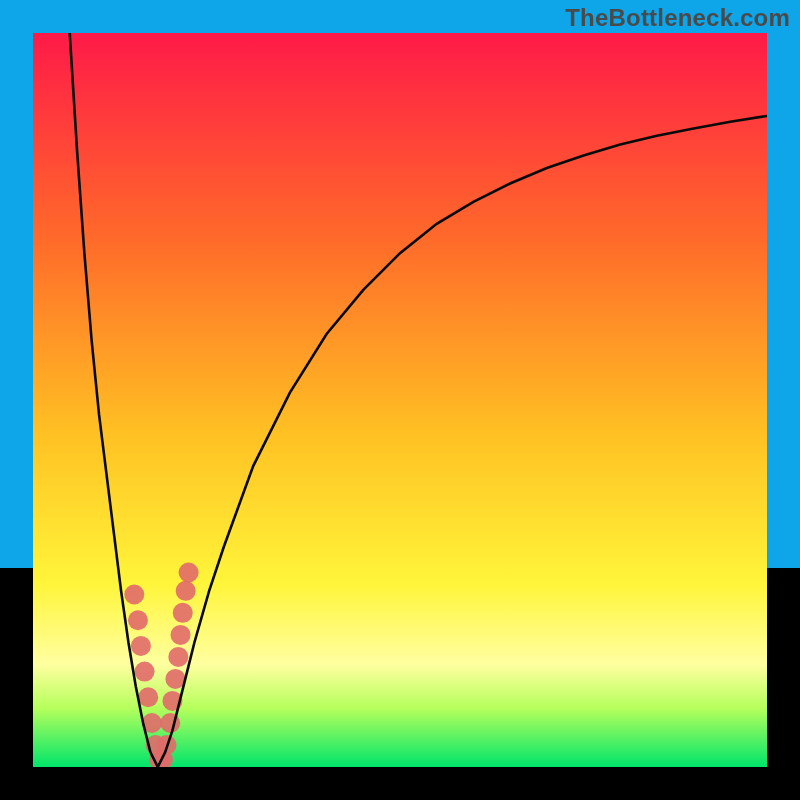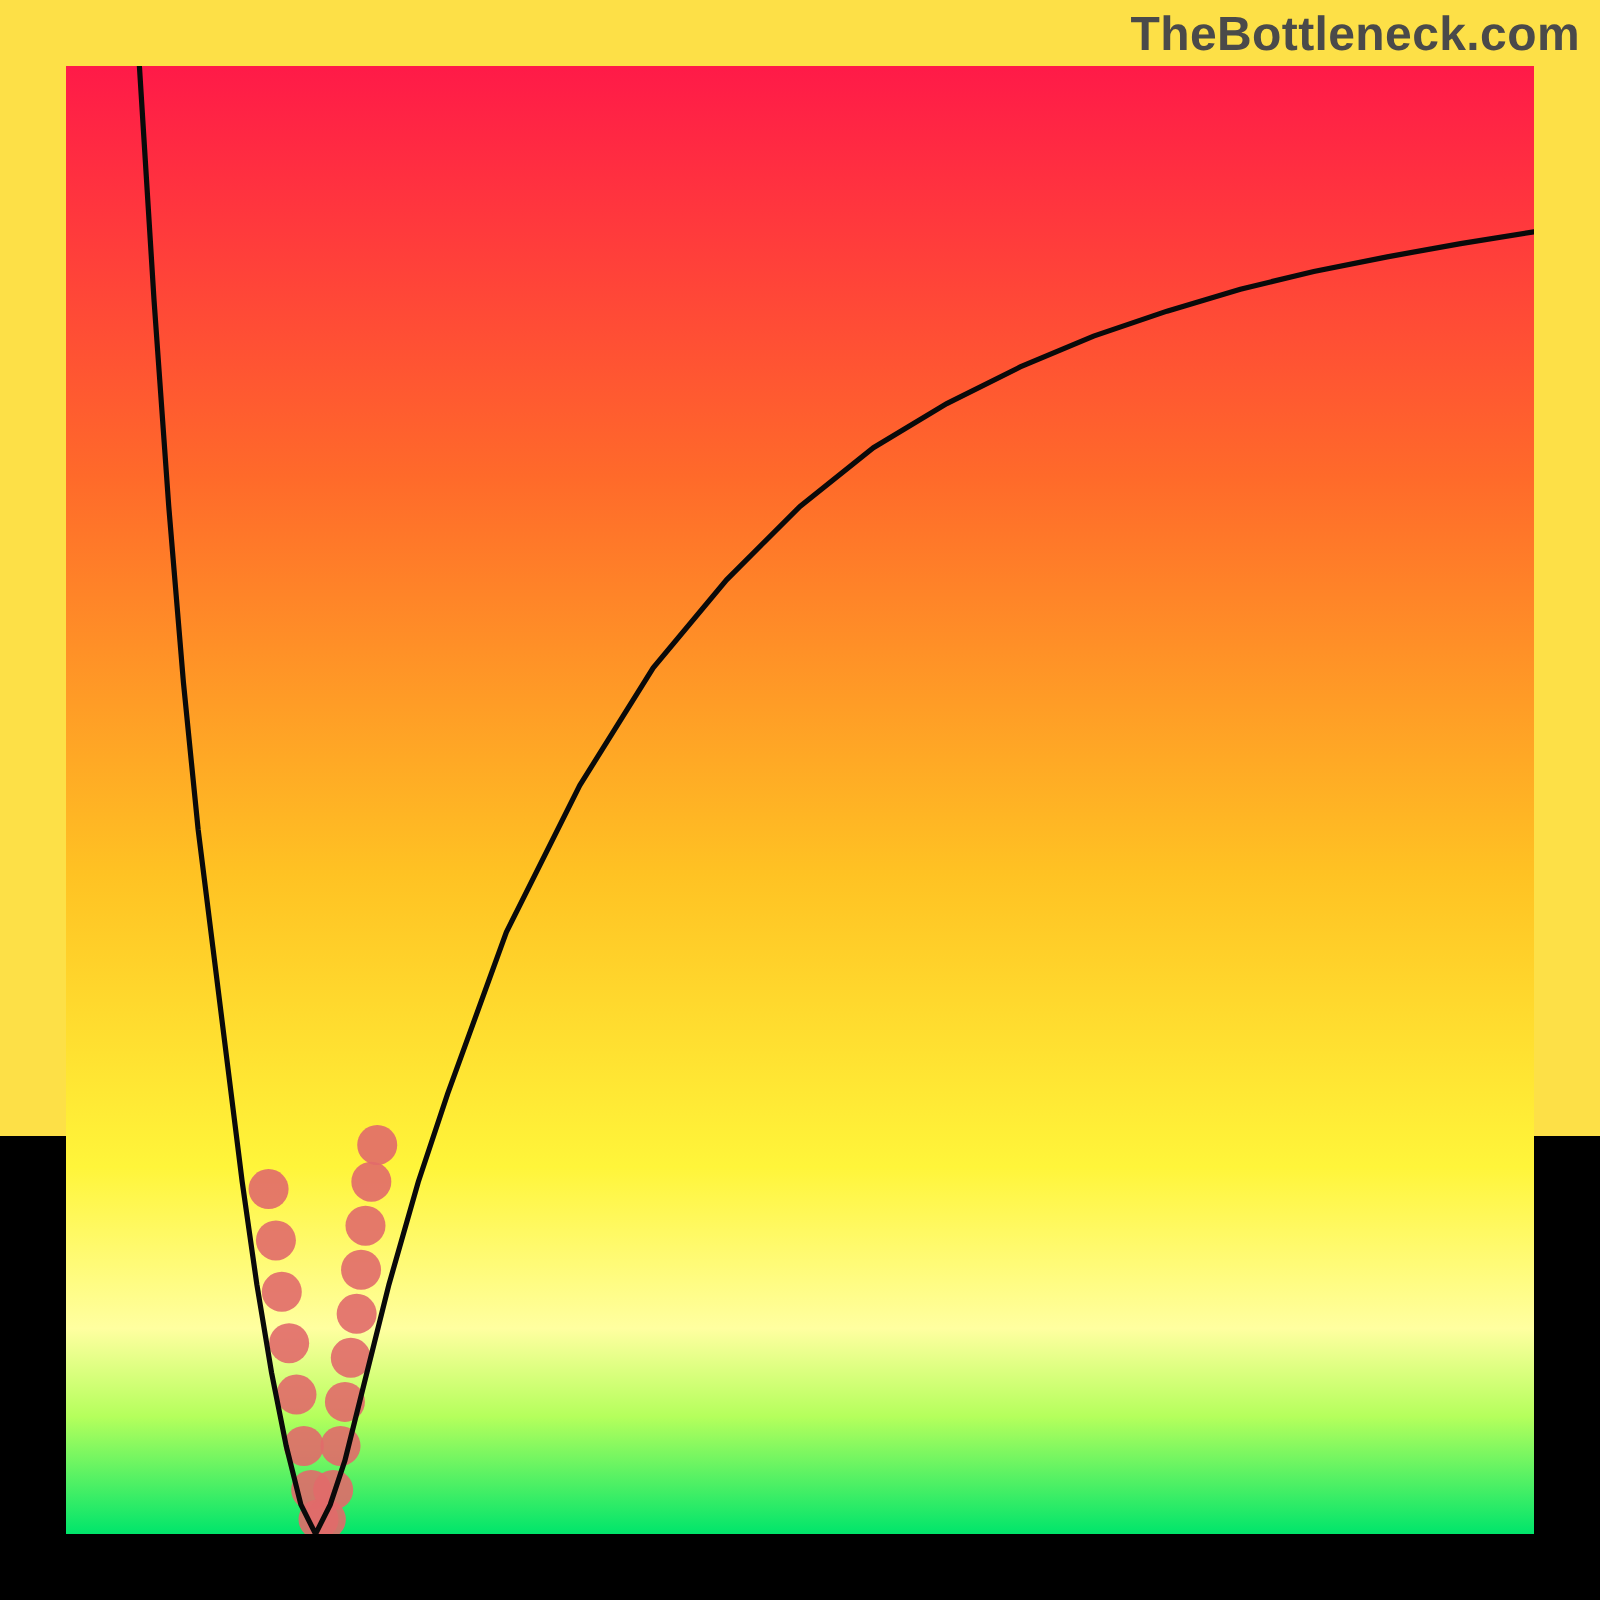--- a/index.html
+++ b/index.html
@@ -8,21 +8,21 @@
     width: 800px;
     height: 800px;
     overflow: hidden;
     background: #000;
     font-family: Arial, Helvetica, sans-serif;
   }
   .frame {
     position: relative;
     width: 800px;
     height: 568px;
-    background: #fde047;
+    background: #0ea5e9;
   }
   .watermark {
     position: absolute;
     top: 4px;
     right: 10px;
     font-size: 24px;
     font-weight: 600;
     color: #4a4a4a;
     letter-spacing: 0.2px;
     z-index: 5;

